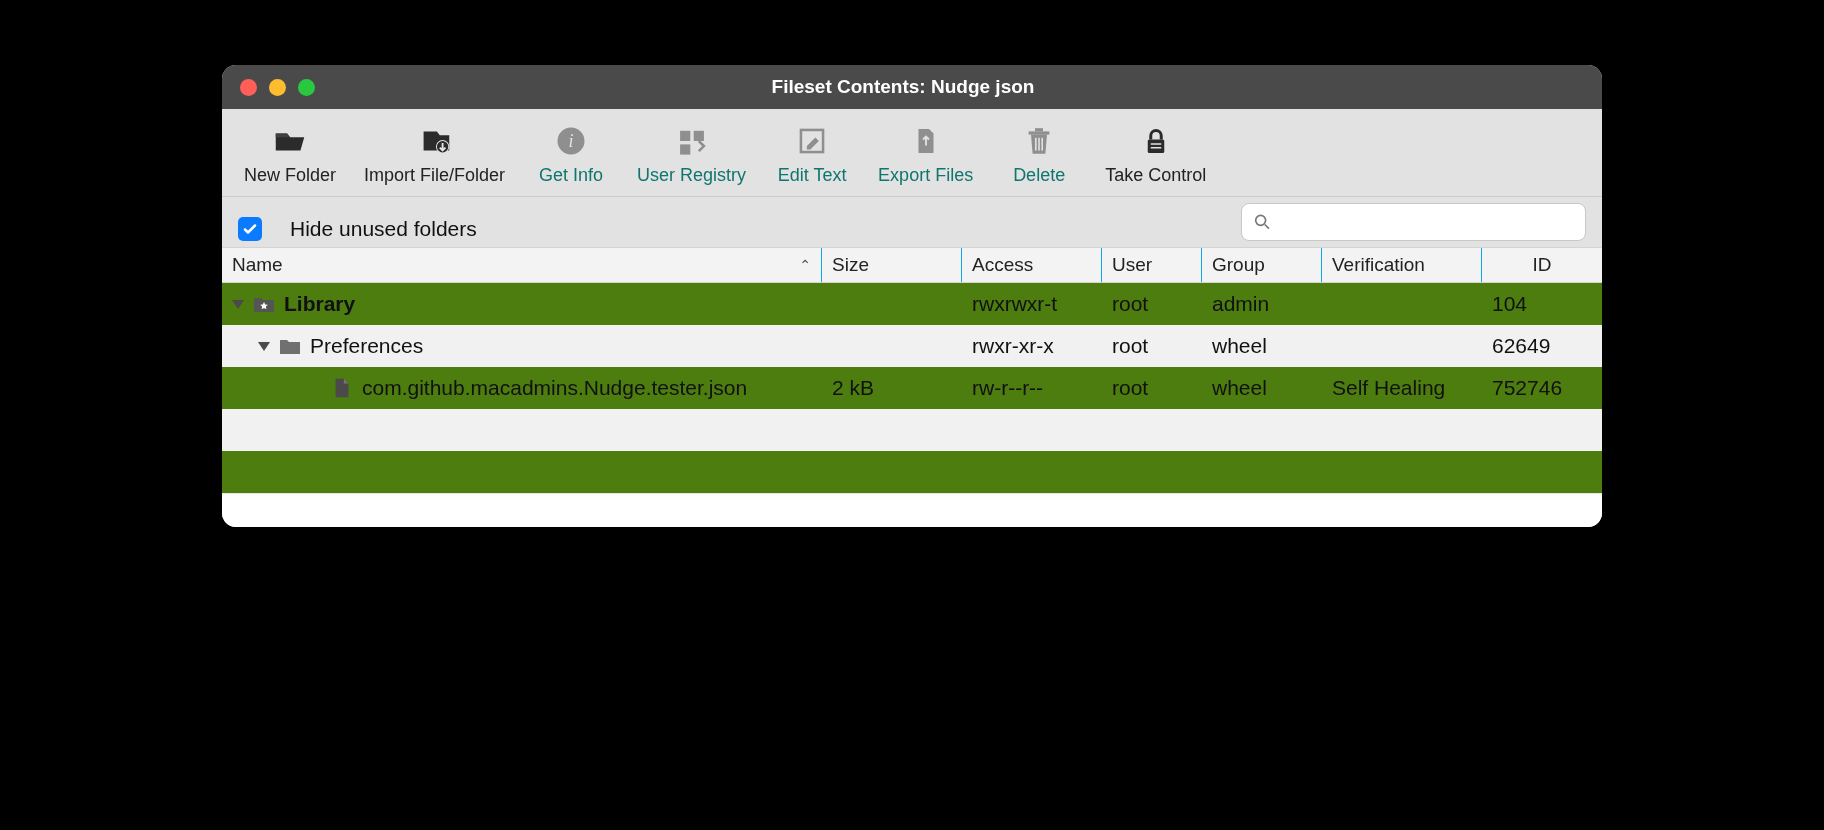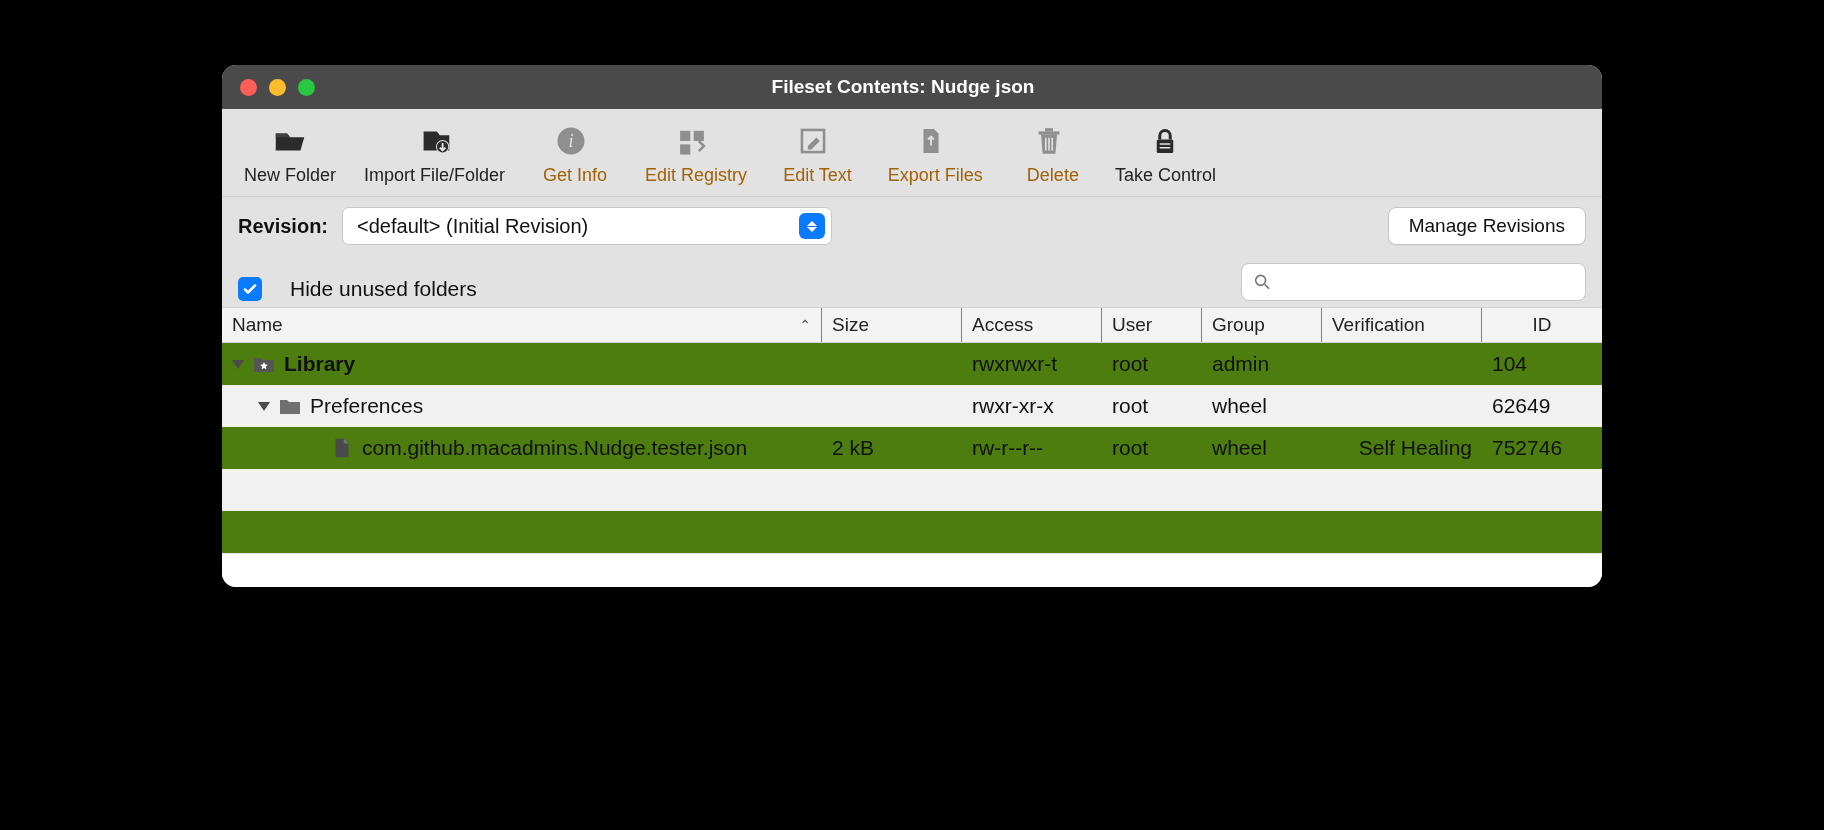--- a/index.html
+++ b/index.html
@@ -64,21 +64,21 @@
   }
   .tbtn .ico {
     width: 40px; height: 40px;
     display: flex; align-items: center; justify-content: center;
   }
   .tbtn .lbl {
     font-size: 18px;
     color: #222;
     white-space: nowrap;
   }
-  .tbtn.disabled .lbl { color: #a16207; margin-left: 8px; }
+  .tbtn.disabled .lbl { color: #0f766e; }
   .tbtn.disabled svg { opacity: 0.45; }
 
   .revbar {
     background: #e2e2e2;
     padding: 10px 16px 12px 16px;
     display: flex;
     align-items: center;
     gap: 14px;
   }
   .revlabel { font-size: 20px; font-weight: 600; color: #111; }
@@ -170,21 +170,21 @@
     align-items: center;
   }
   .col { padding: 0 10px; border-right: 1px solid #0ea5e9; height: 100%; display:flex; align-items:center;}
   .col:last-child { border-right:none;}
   .c-name { width: 600px; position:relative;}
   .c-name .sortind { position:absolute; right:10px; font-size:14px; color:#555;}
   .c-size { width: 140px; }
   .c-access { width: 140px; }
   .c-user { width: 100px; }
   .c-group { width: 120px; }
-  .c-verif { width: 160px; text-align: right; }
+  .c-verif { width: 160px; }
   .c-id { flex: 1; justify-content: center; }
 
   .rows { font-size: 21px; color: #111; }
   .row {
     display: flex;
     height: 42px;
     align-items: center;
     background: #4d7c0f;
   }
   .row:nth-child(even){ background:#f1f1f1; }
@@ -248,21 +248,21 @@
     </div>
     <div class="tbtn disabled">
       <div class="ico">
         <svg viewBox="0 0 40 40" width="34" height="34">
             <rect x="6" y="8" width="12" height="12" fill="#2b2b2b"></rect>
             <rect x="22" y="8" width="12" height="12" fill="#2b2b2b"></rect>
             <rect x="6" y="24" width="12" height="12" fill="#2b2b2b"></rect>
             <path d="M28 20l6 6-6 6" stroke="#2b2b2b" stroke-width="3" fill="none"></path>
           </svg>
       </div>
-      <div class="lbl">Edit Registry</div>
+      <div class="lbl">User Registry</div>
     </div>
     <div class="tbtn disabled">
       <div class="ico">
         <svg viewBox="0 0 40 40" width="34" height="34">
             <rect x="7" y="7" width="26" height="26" fill="none" stroke="#2b2b2b" stroke-width="3"></rect>
             <path d="M14 26l10-10 4 4-10 10h-4z" fill="#2b2b2b"></path>
           </svg>
       </div>
       <div class="lbl">Edit Text</div>
     </div>
@@ -294,30 +294,20 @@
             <rect x="9" y="18" width="22" height="18" rx="2" fill="#2b2b2b"></rect>
             <path d="M13 18v-5a7 7 0 0114 0v5" fill="none" stroke="#2b2b2b" stroke-width="4"></path>
             <rect x="13" y="23" width="14" height="2" fill="#e2e2e2"></rect>
             <rect x="13" y="28" width="14" height="2" fill="#e2e2e2"></rect>
           </svg>
       </div>
       <div class="lbl">Take Control</div>
     </div>
   </div>
 
-  <div class="revbar">
-    <span class="revlabel">Revision:</span>
-    <div class="select">
-      <span>&lt;default&gt; (Initial Revision)</span>
-      <span class="chev"></span>
-    </div>
-    <div class="pushbtn">
-      <span>Manage Revisions</span>
-    </div>
-  </div>
 
   <div class="optrow">
     <div class="checkbox">
       <svg viewBox="0 0 16 16">
           <path d="M3 8.5l3 3 7-7" stroke="#fff" stroke-width="2.5" fill="none" stroke-linecap="round" stroke-linejoin="round"></path>
         </svg>
     </div>
     <span class="optlabel">Hide unused folders</span>
     <div class="search">
       <svg width="18" height="18" viewBox="0 0 20 20">

